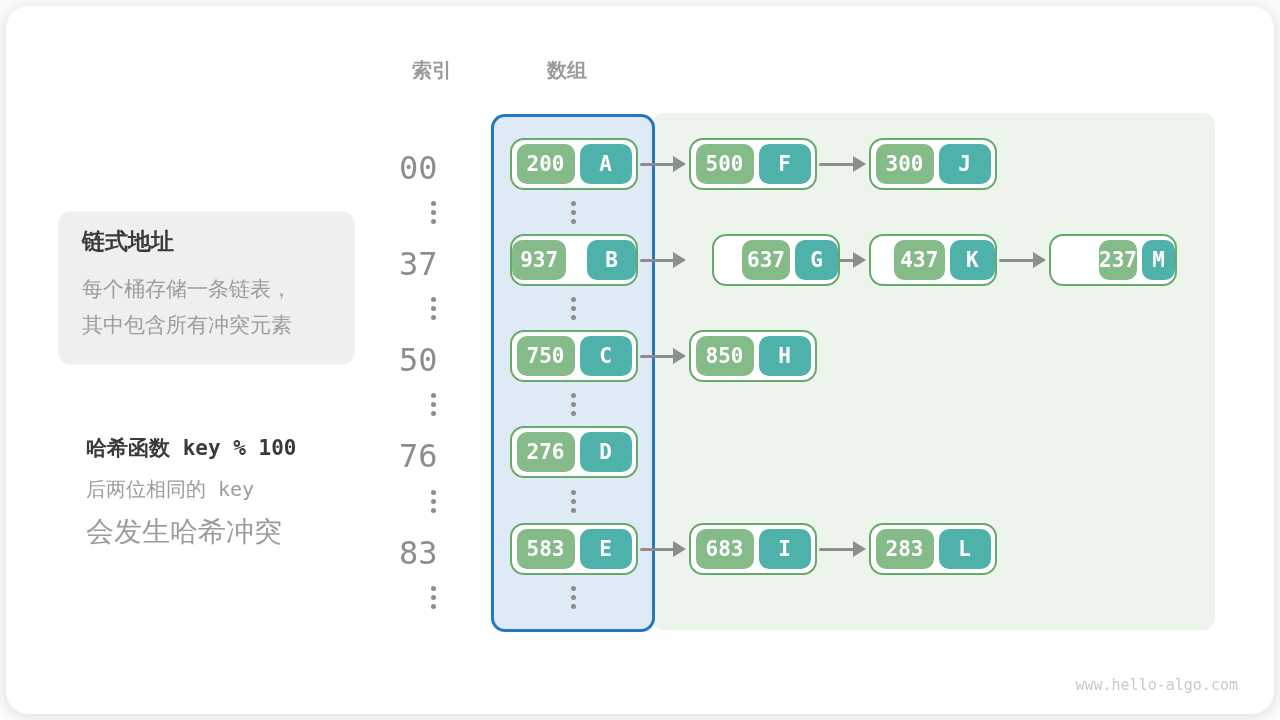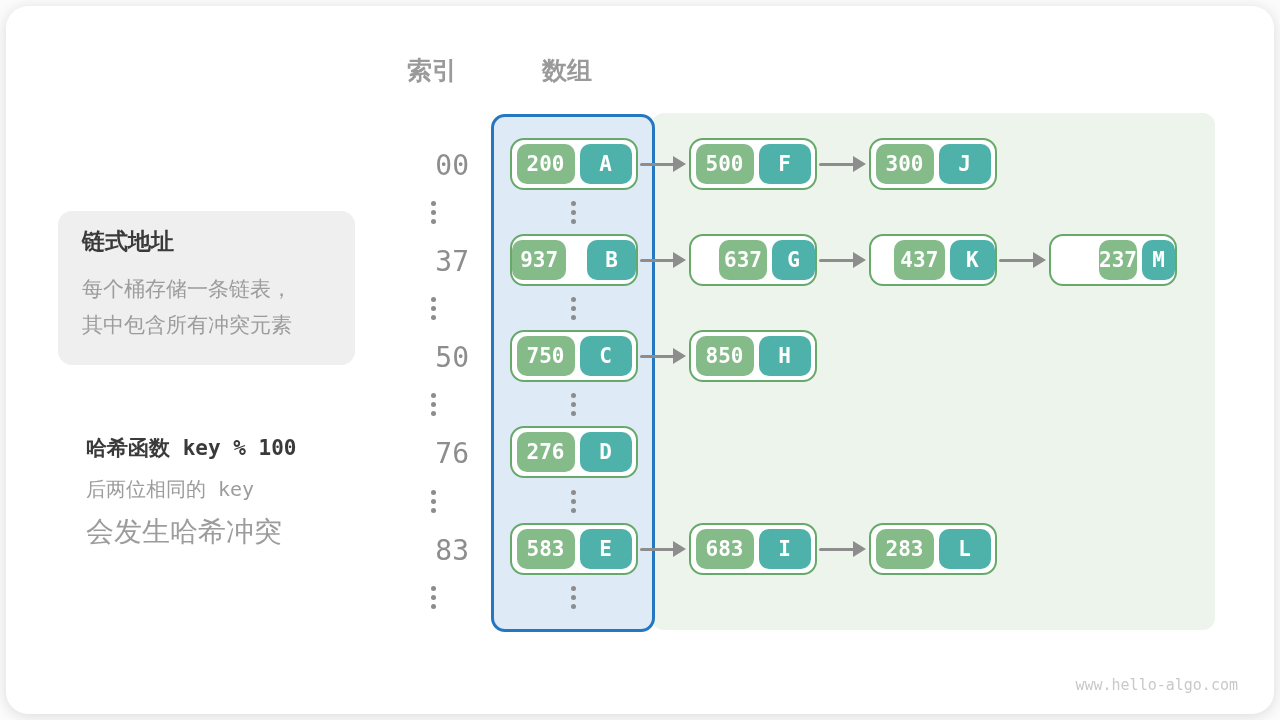--- a/index.html
+++ b/index.html
@@ -11,21 +11,21 @@
   .card{
     position:absolute;left:6px;top:6px;width:1268px;height:708px;
     background:#ffffff;border-radius:22px;
     box-shadow:0 2px 14px rgba(0,0,0,0.13);
   }
   .stage{position:absolute;left:0;top:0;width:1280px;height:720px;}
 
   
   .col-header{
     position:absolute;top:54px;height:32px;line-height:32px;
-    font-size:25px;font-weight:bold;color:#9a9a9a;text-align:center;
+    font-size:20px;font-weight:bold;color:#9a9a9a;text-align:center;
   }
   .list-header{
     position:absolute;top:54px;left:765px;width:310px;height:32px;line-height:32px;
     display:flex;justify-content:center;align-items:center;gap:2px;
     color:#5ca561;font-size:24px;white-space:nowrap;
   }
   .list-header .strong{font-weight:bold;font-size:25px;}
 
   
   .info-box{
@@ -52,23 +52,23 @@
     background:#edf4ec;border-radius:12px;
   }
   .array-region{
     position:absolute;left:491px;top:114px;width:164px;height:518px;
     background:#deebf7;border:3px solid #2577c0;border-radius:14px;
     box-sizing:border-box;
   }
 
   
   .idx-label{
-    position:absolute;width:70px;text-align:right;
-    font-family:"DejaVu Sans Mono","Liberation Mono",monospace;
-    font-size:28px;color:#8d8d8d;
+    position:absolute;width:70px;text-align:left;
+    font-family:"DejaVu Sans Mono","Liberation Mono",monospace;
+    font-size:32px;color:#8d8d8d;
   }
   .vdots{position:absolute;display:flex;flex-direction:column;gap:4px;align-items:center;}
   .vdots .dot{width:5px;height:5px;border-radius:50%;background:#8c8c8c;}
 
   
   .node{
     position:absolute;width:128px;height:52px;box-sizing:border-box;
     background:#ffffff;border:2px solid #67a96b;border-radius:14px;
     display:flex;align-items:center;justify-content:center;gap:5px;
     z-index:3;
@@ -152,21 +152,21 @@
       </div>
       <div class="idx-label" style="left: 399px; top: 245px;">37</div>
       <div class="node" style="left: 510px; top: 234px; gap: 21px;">
         <div class="cell key">937</div>
         <div class="cell val">B</div>
       </div>
       <div class="arrow" style="left: 640px; top: 252px; width: 46px;">
         <div class="line" style="width: 35px;"></div>
         <div class="head"></div>
       </div>
-      <div class="node" style="left: 689px; top: 234px; padding-left: 28px;">
+      <div class="node" style="left: 712px; top: 234px; padding-left: 28px;">
         <div class="cell key">637</div>
         <div class="cell val">G</div>
       </div>
       <div class="arrow" style="left: 819px; top: 252px; width: 47px;">
         <div class="line" style="width: 36px;"></div>
         <div class="head"></div>
       </div>
       <div class="node" style="left: 869px; top: 234px; padding-left: 23px;">
         <div class="cell key">437</div>
         <div class="cell val">K</div>

